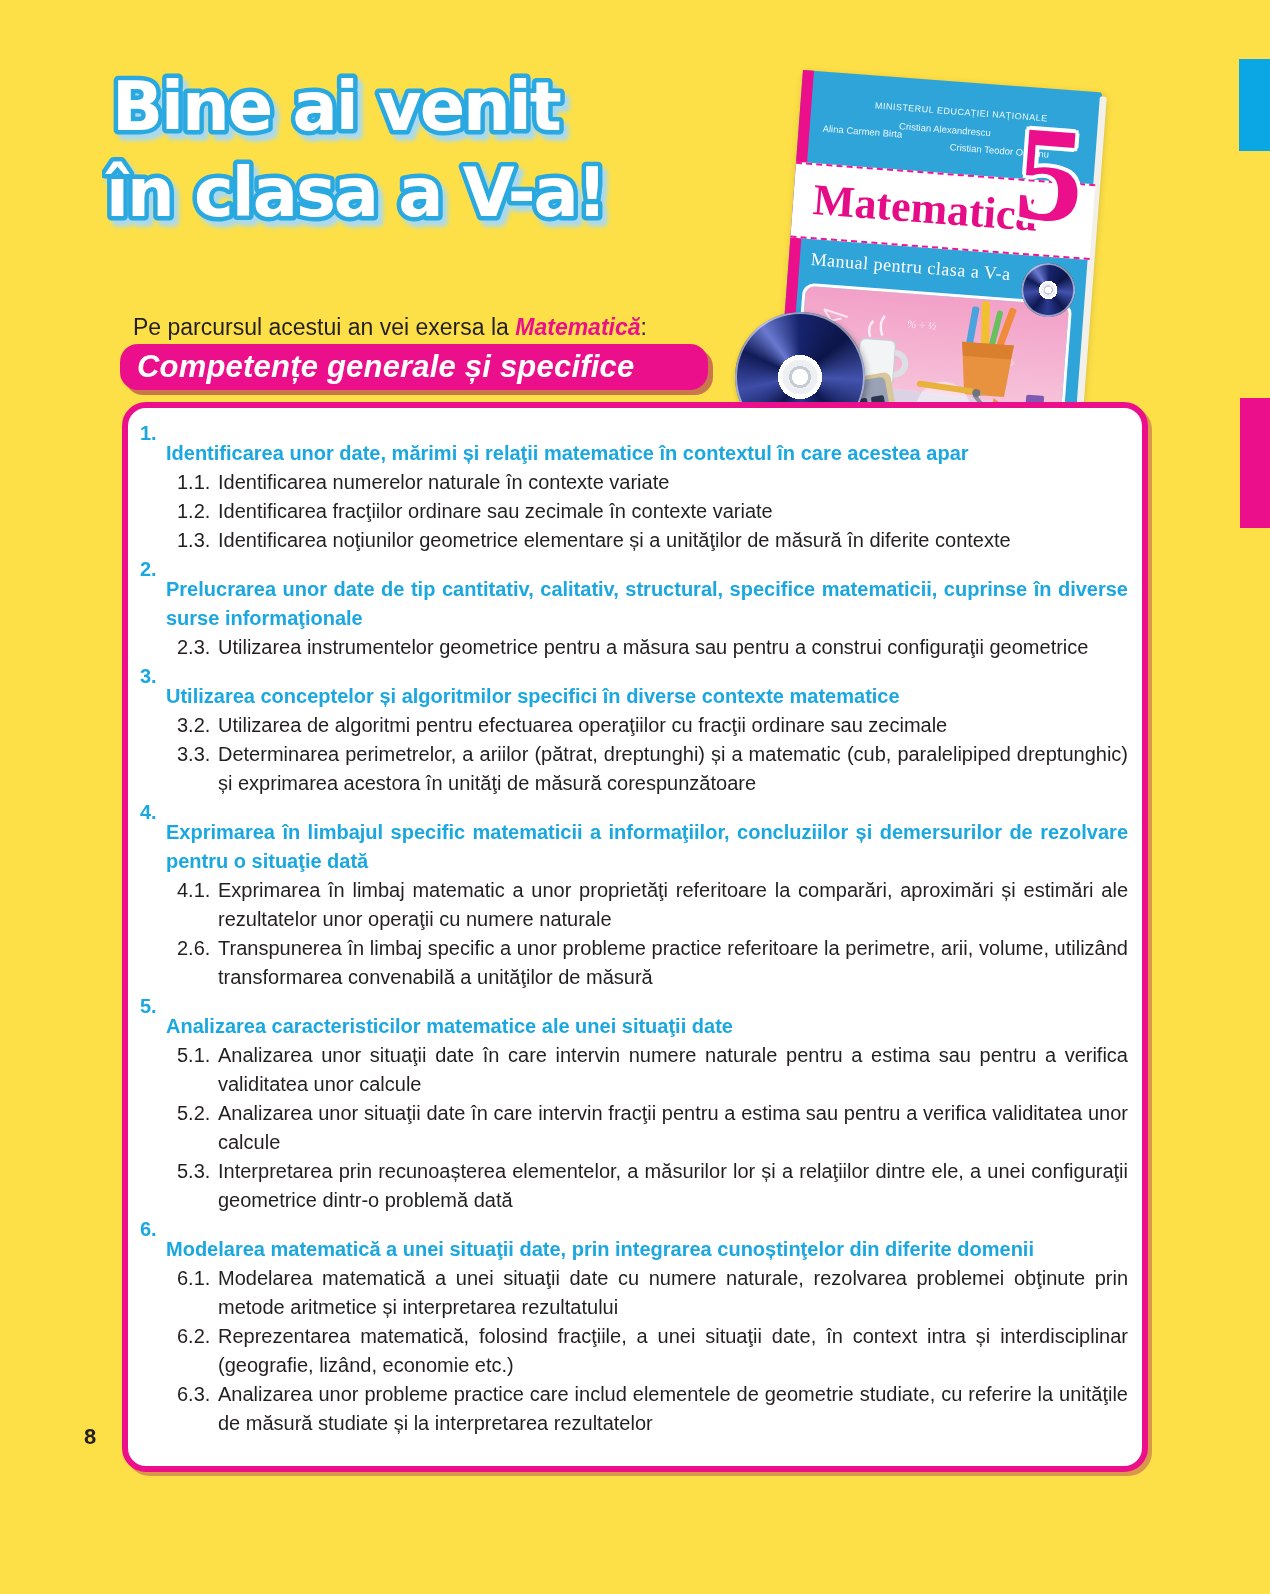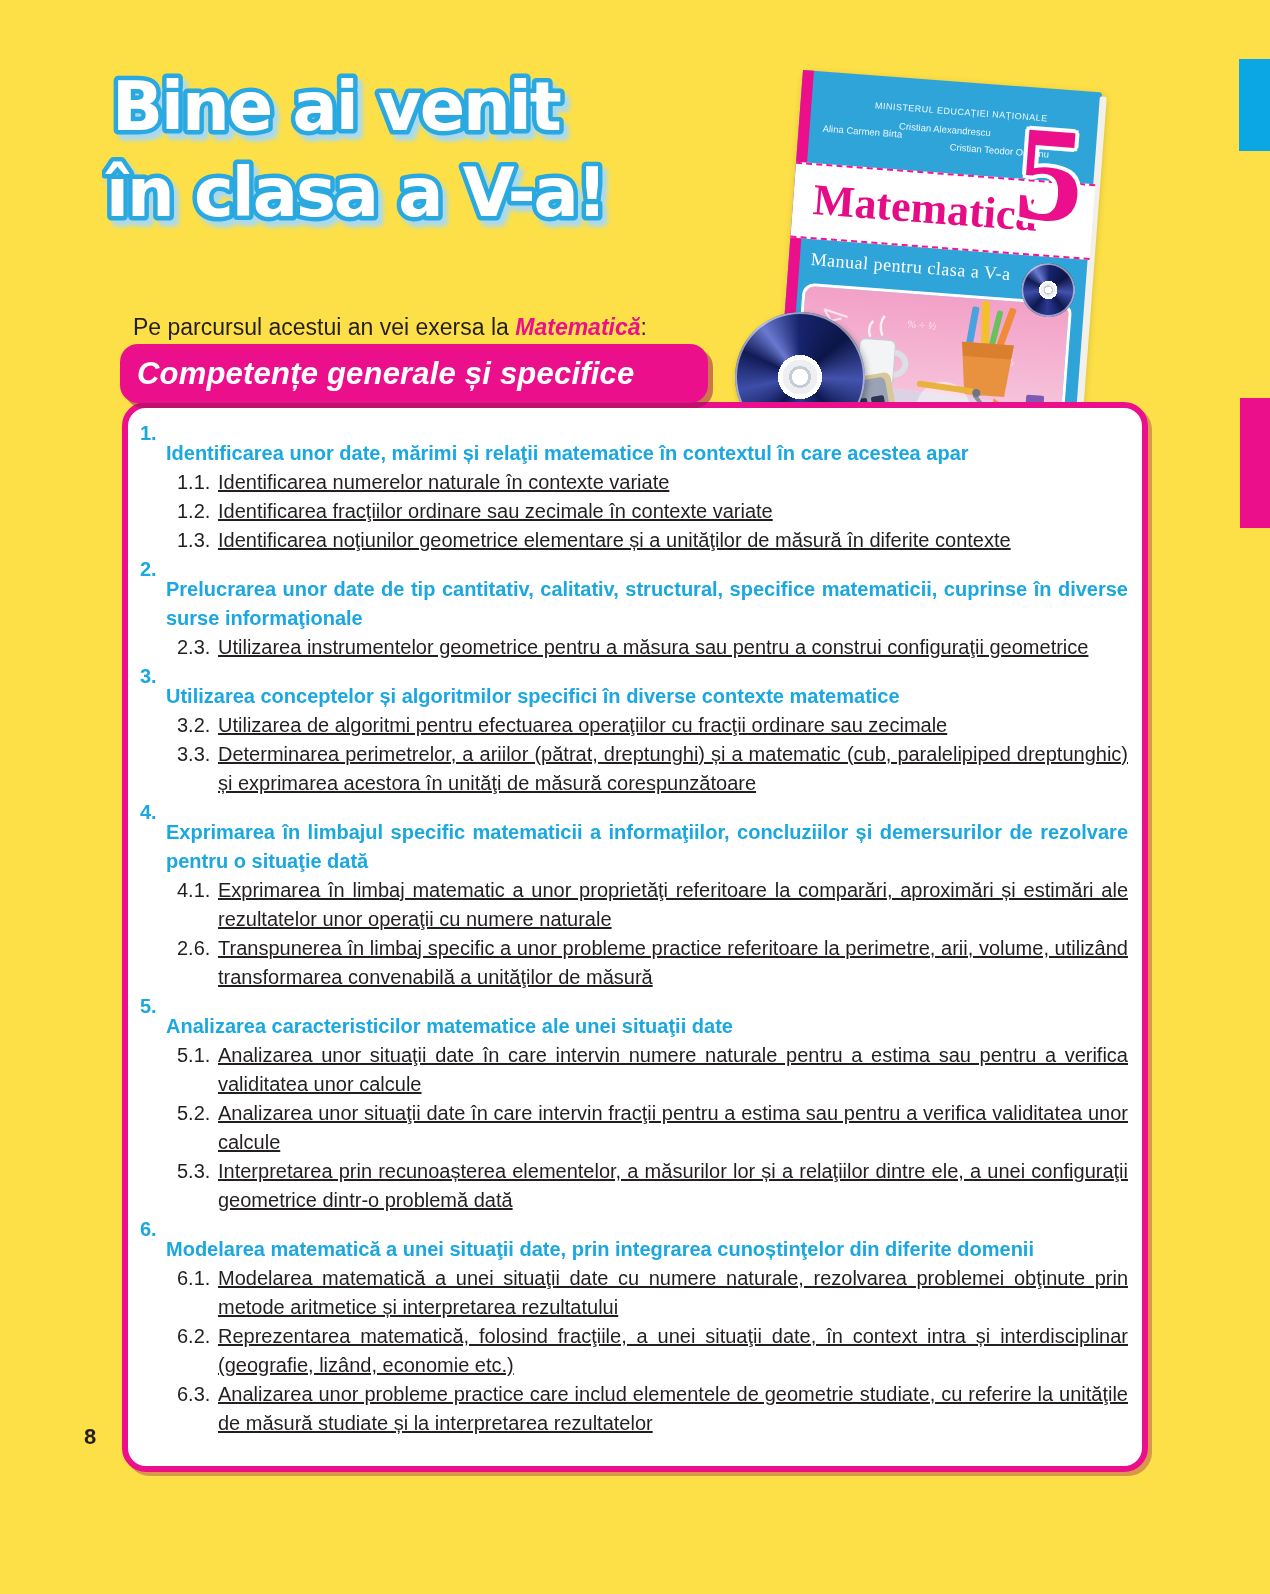--- a/index.html
+++ b/index.html
@@ -52,34 +52,34 @@
   .cd{border-radius:50%;
         background:
           radial-gradient(circle,#ffffff 0 9%,#c6ccd6 9% 12%,#edeff2 12% 19%,#ffffff 19% 24%,rgba(255,255,255,0) 24%),
           conic-gradient(from 215deg,#0e1850 0%,#3e4da8 12%,#101b56 22%,#6a79d0 30%,#17246e 40%,#0c1547 54%,#4353ad 66%,#0e1850 78%,#2b3a92 90%,#0e1850 100%);
         box-shadow:inset 0 0 0 2px rgba(255,255,255,.55);}
   .cd-small{position:absolute;right:12px;top:174px;width:54px;height:54px;z-index:3;}
   .cd-large{position:absolute;left:735px;top:312px;width:130px;height:130px;z-index:2;
         box-shadow:inset 0 0 0 2px rgba(255,255,255,.55),2px 3px 6px rgba(0,0,0,.3);}
 
   
-  .header-box{position:absolute;left:120px;top:344px;width:588px;height:59px;z-index:4;
+  .header-box{position:absolute;left:120px;top:344px;width:588px;height:46px;z-index:4;
         background:#ec0f8c;border-radius:18px;box-shadow:5px 5px 0 rgba(150,15,80,.5);
         display:flex;align-items:center;padding-left:17px;box-sizing:border-box;}
   .header-box span{color:#ffffff;font-size:31px;font-weight:bold;font-style:italic;letter-spacing:.2px;}
 
   
   .main-box{position:absolute;left:122px;top:402px;width:1026px;height:1070px;z-index:3;
         background:#ffffff;border:6px solid #ec0f8c;border-radius:24px;
         box-shadow:4px 4px 0 rgba(150,15,80,.35);
         box-sizing:border-box;padding:11px 14px 0 12px;font-size:20px;line-height:29px;}
   .sec-head{display:grid;grid-template-columns:26px 1fr;color:#1ba7df;font-weight:bold;}
   .sec-title{text-align:justify;margin-top:20px;}
   .sub{display:grid;grid-template-columns:41px 1fr;margin-left:37px;}
-  .sub-text{text-align:justify;text-decoration:underline;}
+  .sub-text{text-align:justify;}
 
   .page-number{position:absolute;left:84px;top:1424px;font-size:22px;font-weight:bold;}
 </style>
 </head>
 <body>
 
 <div class="page">
 
   <svg class="title-svg" width="650" height="190">
     <text x="10" y="64">Bine ai venit</text>

